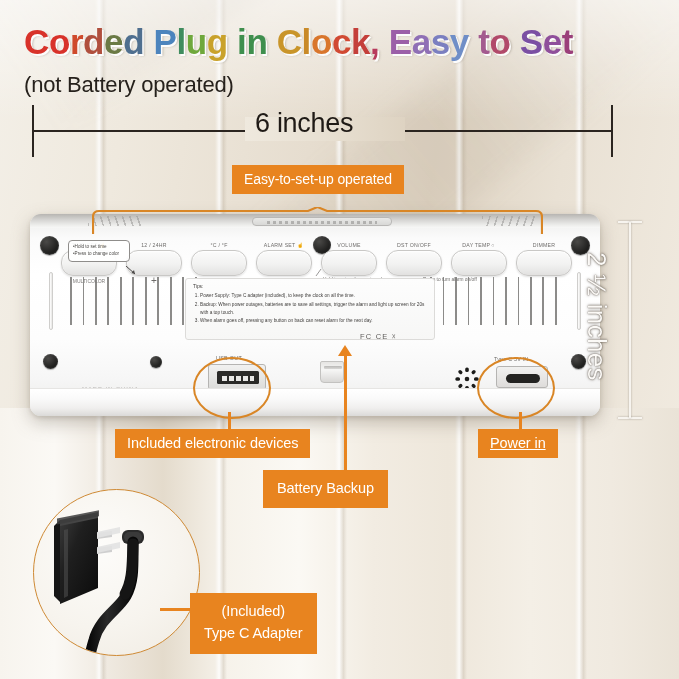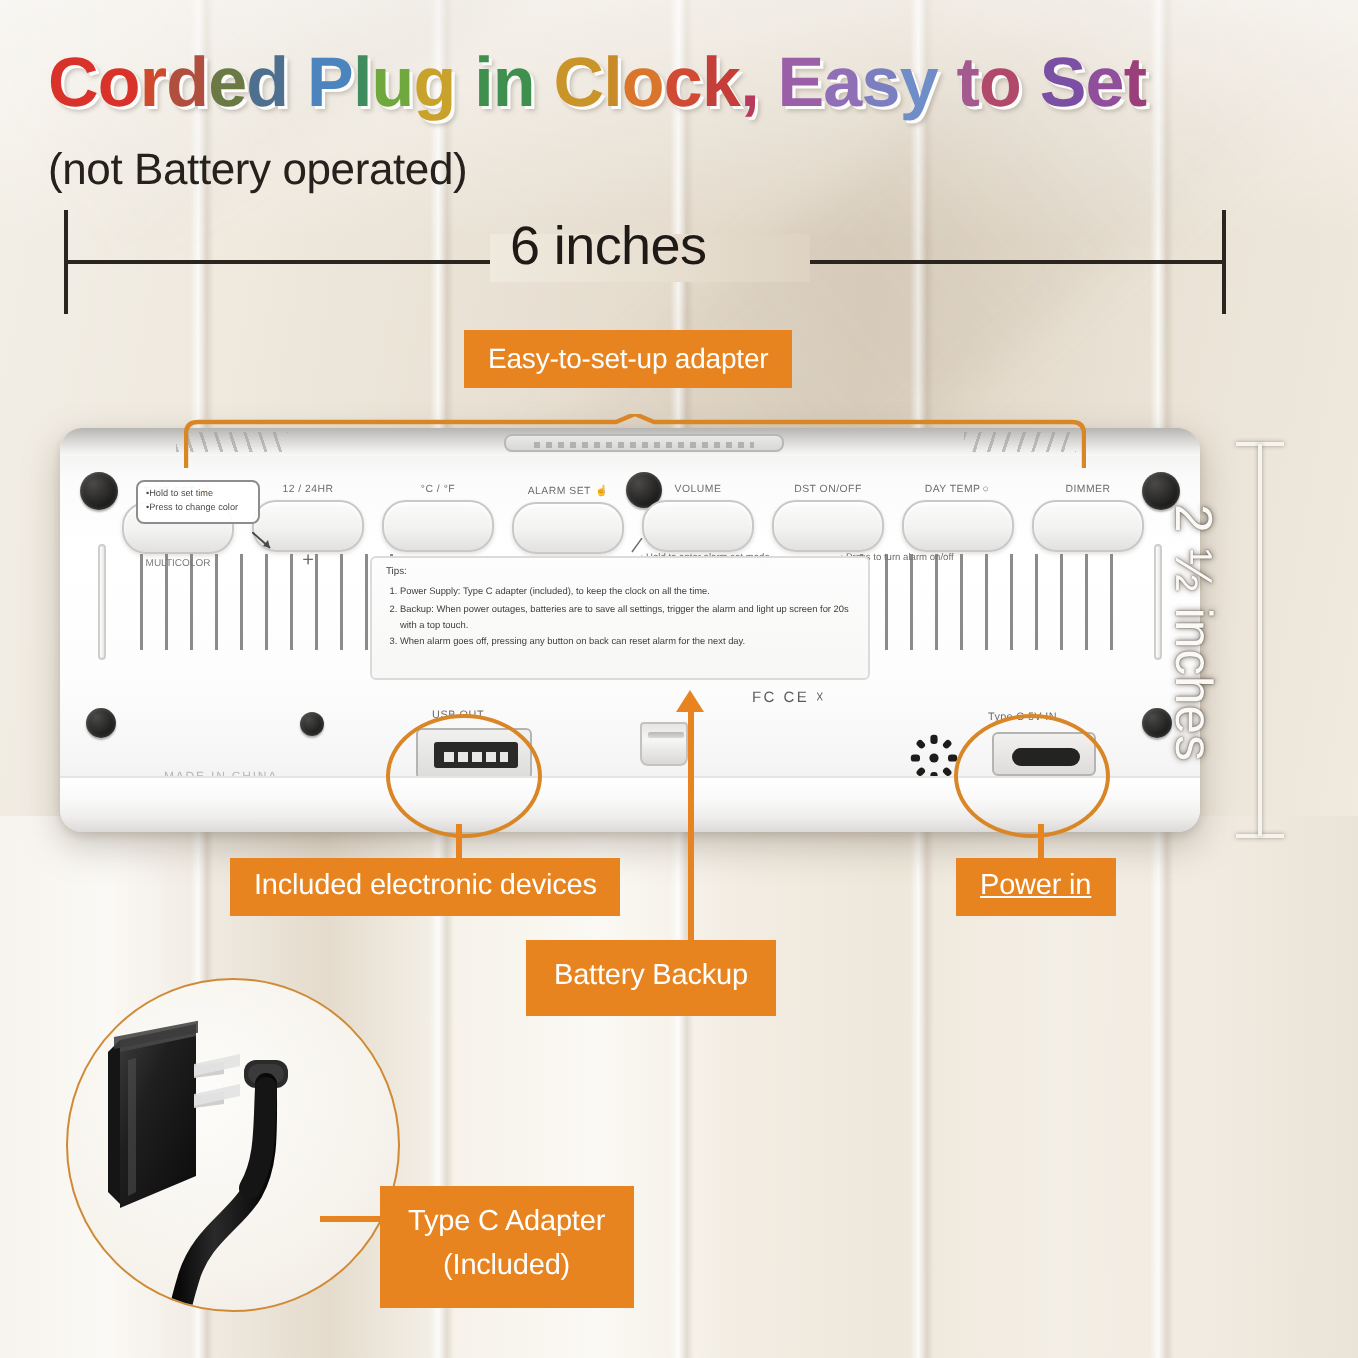--- a/index.html
+++ b/index.html
@@ -197,22 +197,22 @@
     position:absolute; left:155px; top:64px; width:250px; height:62px;
     background:linear-gradient(180deg,#fdfdfd,#f7f7f6);
     border:.8px solid #dcdbd9; border-radius:3px;
     padding:4px 6px 0 7px;
     font-size:4.7px; color:#3f3d3b; line-height:1.62;
   }
   #tips .tips-head { font-size:4.9px; margin-bottom:1.5px; }
   #tips ol { margin:0 0 0 7px; padding:0; }
   #tips li { margin-bottom:1px; }
   #certs {
-    position:absolute; left:346px; top:118px;
-    font-size:7.5px; color:#5f5d5b; letter-spacing:1.2px;margin-top:12px;
+    position:absolute; left:330px; top:118px;
+    font-size:7.5px; color:#5f5d5b; letter-spacing:1.2px;
   }
 
   
   #usb-out {
     position:absolute; left:178px; top:150px; width:58px; height:26px;
     border-radius:3px; border:.8px solid #b5b4b2;
     background:linear-gradient(180deg,#f1f1f0,#dcdcda);
   }
   #usb-out-inner {
     position:absolute; left:8px; top:6px; width:42px; height:13px;
@@ -298,21 +298,21 @@
 <div id="dim-h-label">6 inches</div>
 
 <div id="dim-v-capT"></div>
 <div id="dim-v-capB"></div>
 <div id="dim-v-line"></div>
 <div id="dim-v-label">2 ½ inches</div>
 
 <svg id="bracket" viewBox="0 0 451 28">
   <path d="M1,27 L1,10 Q1,4 7,4 L216,4 L225.5,0 L235,4 L444,4 Q450,4 450,10 L450,27" fill="none" stroke="#d98626" stroke-width="2.2"></path>
 </svg>
-<div class="tag" id="tag-buttons">Easy-to-set-up adapter</div>
+<div class="tag" id="tag-buttons">Easy-to-set-up operated</div>
 
 <div id="clock">
 
   <div id="clock-topbezel"></div>
   <div class="top-vent" id="top-vent-l"></div>
   <div class="top-vent" id="top-vent-r"></div>
   <div id="clock-display-window"></div>
 
   <div class="screw" id="screw-tl"></div>
   <div class="screw" id="screw-tr"></div>
@@ -438,22 +438,22 @@
 <div id="line-adapter"></div>
 
 <div class="tag" id="tag-charging">Included electronic devices</div>
 <div class="tag" id="tag-power">Power in</div>
 
 <div class="tag two-line" id="tag-battery">
   <div>Battery Backup</div>
 </div>
 
 <div class="tag two-line" id="tag-adapter">
+  <div>(Included)</div>
   <div>Type C Adapter</div>
-  <div>(Included)</div>
 </div>
 
 <div id="adapter-circle">
   <svg id="adapter-svg" width="167" height="167" viewBox="0 0 167 167">
     <defs>
       <linearGradient id="gBody" x1="0" y1="0" x2="1" y2="1">
         <stop offset="0" stop-color="#3a3a3a"></stop>
           <stop offset=".35" stop-color="#1f1f1f"></stop>
         <stop offset="1" stop-color="#0b0b0b"></stop>
       </linearGradient>

